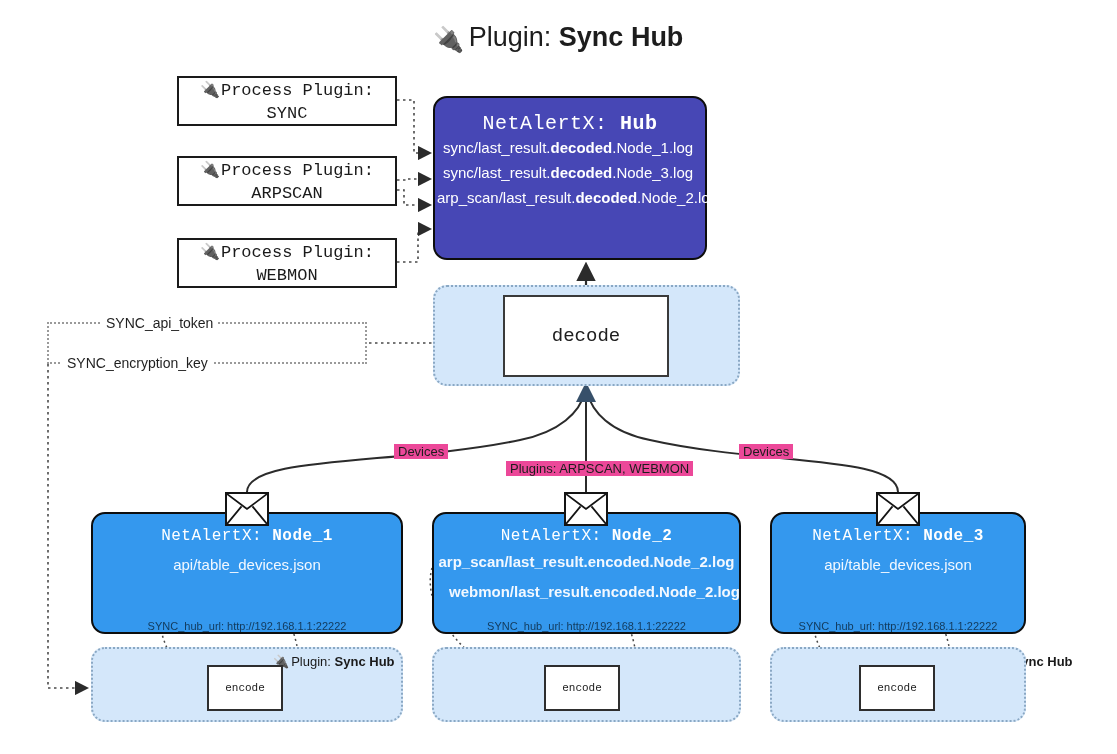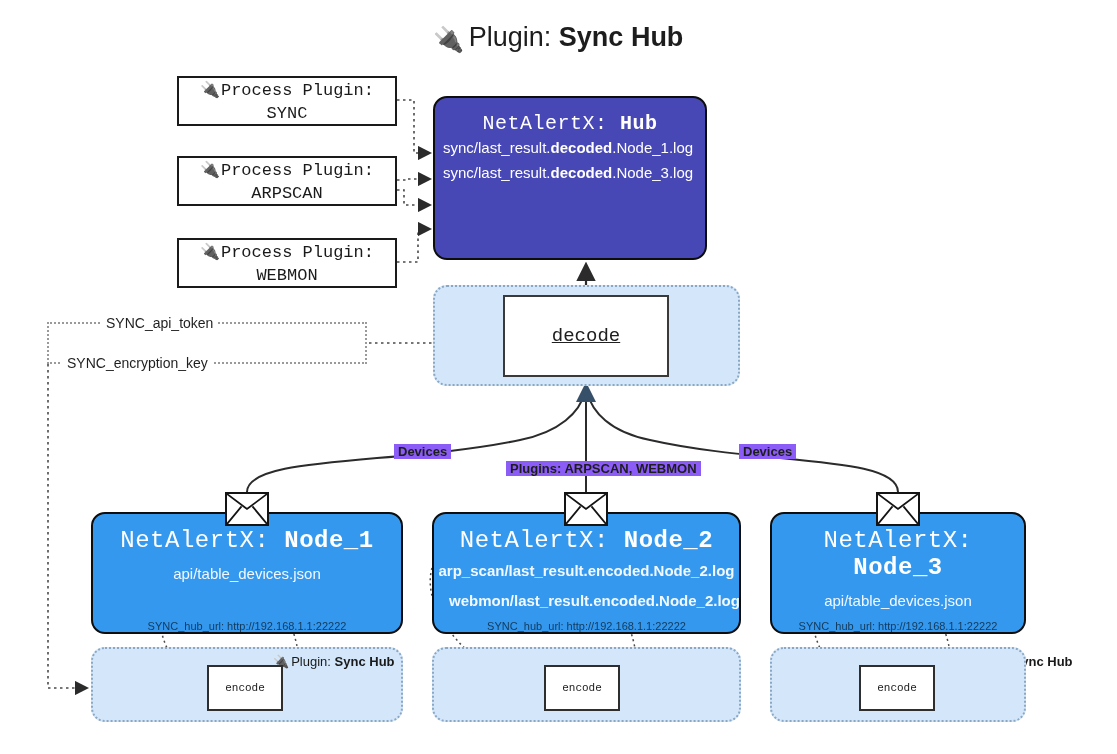--- a/index.html
+++ b/index.html
@@ -35,35 +35,35 @@
   #hub .line .b{font-weight:bold;}
   #hub-url{position:absolute;left:433px;top:74px;width:303px;text-align:center;
            font-size:11px;font-weight:bold;color:#3b3b3b;}
 
   
   #decode-zone{position:absolute;left:433px;top:285px;width:307px;height:101px;
                background:#d4e7fa;border:2px dotted #8aa8c4;border-radius:14px;box-sizing:border-box;}
   #decode{position:absolute;left:503px;top:295px;width:166px;height:82px;
           background:#ffffff;border:2px solid #3a3a3a;box-sizing:border-box;
           display:flex;align-items:center;justify-content:center;
-          font-family:"Liberation Mono","DejaVu Sans Mono",monospace;font-size:19px;color:#202020;text-decoration:underline;}
+          font-family:"Liberation Mono","DejaVu Sans Mono",monospace;font-size:19px;color:#202020;}
 
   
   #keys{position:absolute;left:47px;top:322px;width:320px;height:42px;
         border:2px dotted #9a9a9a;box-sizing:border-box;}
   .keylbl{position:absolute;font-size:14px;color:#1f1f1f;background:#ffffff;
           padding:0 5px;white-space:nowrap;}
   #key-top{left:101px;top:315px;}
   #key-bot{left:62px;top:355px;}
 
   
   .node{position:absolute;background:#3498ee;border:2px solid #0d0d0d;border-radius:14px;
         box-sizing:border-box;color:#ffffff;overflow:hidden;}
   .node .hdr{font-family:"Liberation Mono","DejaVu Sans Mono",monospace;
-             font-size:24px;text-align:center;margin-top:13px;letter-spacing:.5px;}
+             font-size:16px;text-align:center;margin-top:13px;letter-spacing:.5px;}
   .node .hdr .b{font-weight:bold;}
   .node .mid{text-align:center;font-size:15px;line-height:27px;margin-top:6px;color:#f2f8ff;}
   .node .foot{position:absolute;left:0;bottom:0;width:100%;text-align:center;
               font-size:11px;color:#123a5c;}
   #node1{left:91px;top:512px;width:312px;height:122px;}
   #node2{left:432px;top:512px;width:309px;height:122px;}
   #node3{left:770px;top:512px;width:256px;height:122px;}
   #node2 .mid{line-height:30px;margin-top:2px;font-weight:bold;}
 
   
@@ -83,22 +83,22 @@
   #pz1{left:91px;top:647px;width:312px;height:75px;}
   #pz2{left:432px;top:647px;width:309px;height:75px;}
   #pz3{left:770px;top:647px;width:256px;height:75px;}
   #enc1{left:207px;top:665px;width:76px;height:46px;}
   #enc2{left:544px;top:665px;width:76px;height:46px;}
   #enc3{left:859px;top:665px;width:76px;height:46px;}
   #cap1{left:180px;}
   #cap2{left:517px;}
 
   
-  .elabel{position:absolute;font-size:13px;color:#1d1d1d;background:#8b5cf6;padding:0 4px;
-          white-space:nowrap;font-weight:bold;}
+  .elabel{position:absolute;font-size:13px;color:#1d1d1d;background:#ec4899;padding:0 4px;
+          white-space:nowrap;}
   #lbl-dev-l{left:394px;top:444px;}
   #lbl-dev-r{left:739px;top:444px;}
   #lbl-plugins{left:506px;top:461px;}
 </style>
 </head>
 <body>
 
 <div id="canvas">
 
   <svg class="layer">
@@ -164,20 +164,21 @@
     <div class="l2">WEBMON</div>
   </div>
 
   <div id="hub">
     <div class="hdr">
       <span>NetAlertX:</span>
       <span class="b">Hub</span>
     </div>
     <div class="line"><span>sync/last_result.</span><span class="b">decoded</span><span>.Node_1.log</span></div>
     <div class="line"><span>sync/last_result.</span><span class="b">decoded</span><span>.Node_3.log</span></div>
+    <div class="line" style="margin-left:2px;"><span>arp_scan/last_result.</span><span class="b">decoded</span><span>.Node_2.log</span></div>
   </div>
 
   <div id="decode-zone"></div>
   <div id="decode">decode</div>
 
   <div id="keys"></div>
   <div class="keylbl" id="key-top">SYNC_api_token</div>
   <div class="keylbl" id="key-bot">SYNC_encryption_key</div>
 
   <div class="elabel" id="lbl-dev-l">Devices</div>

